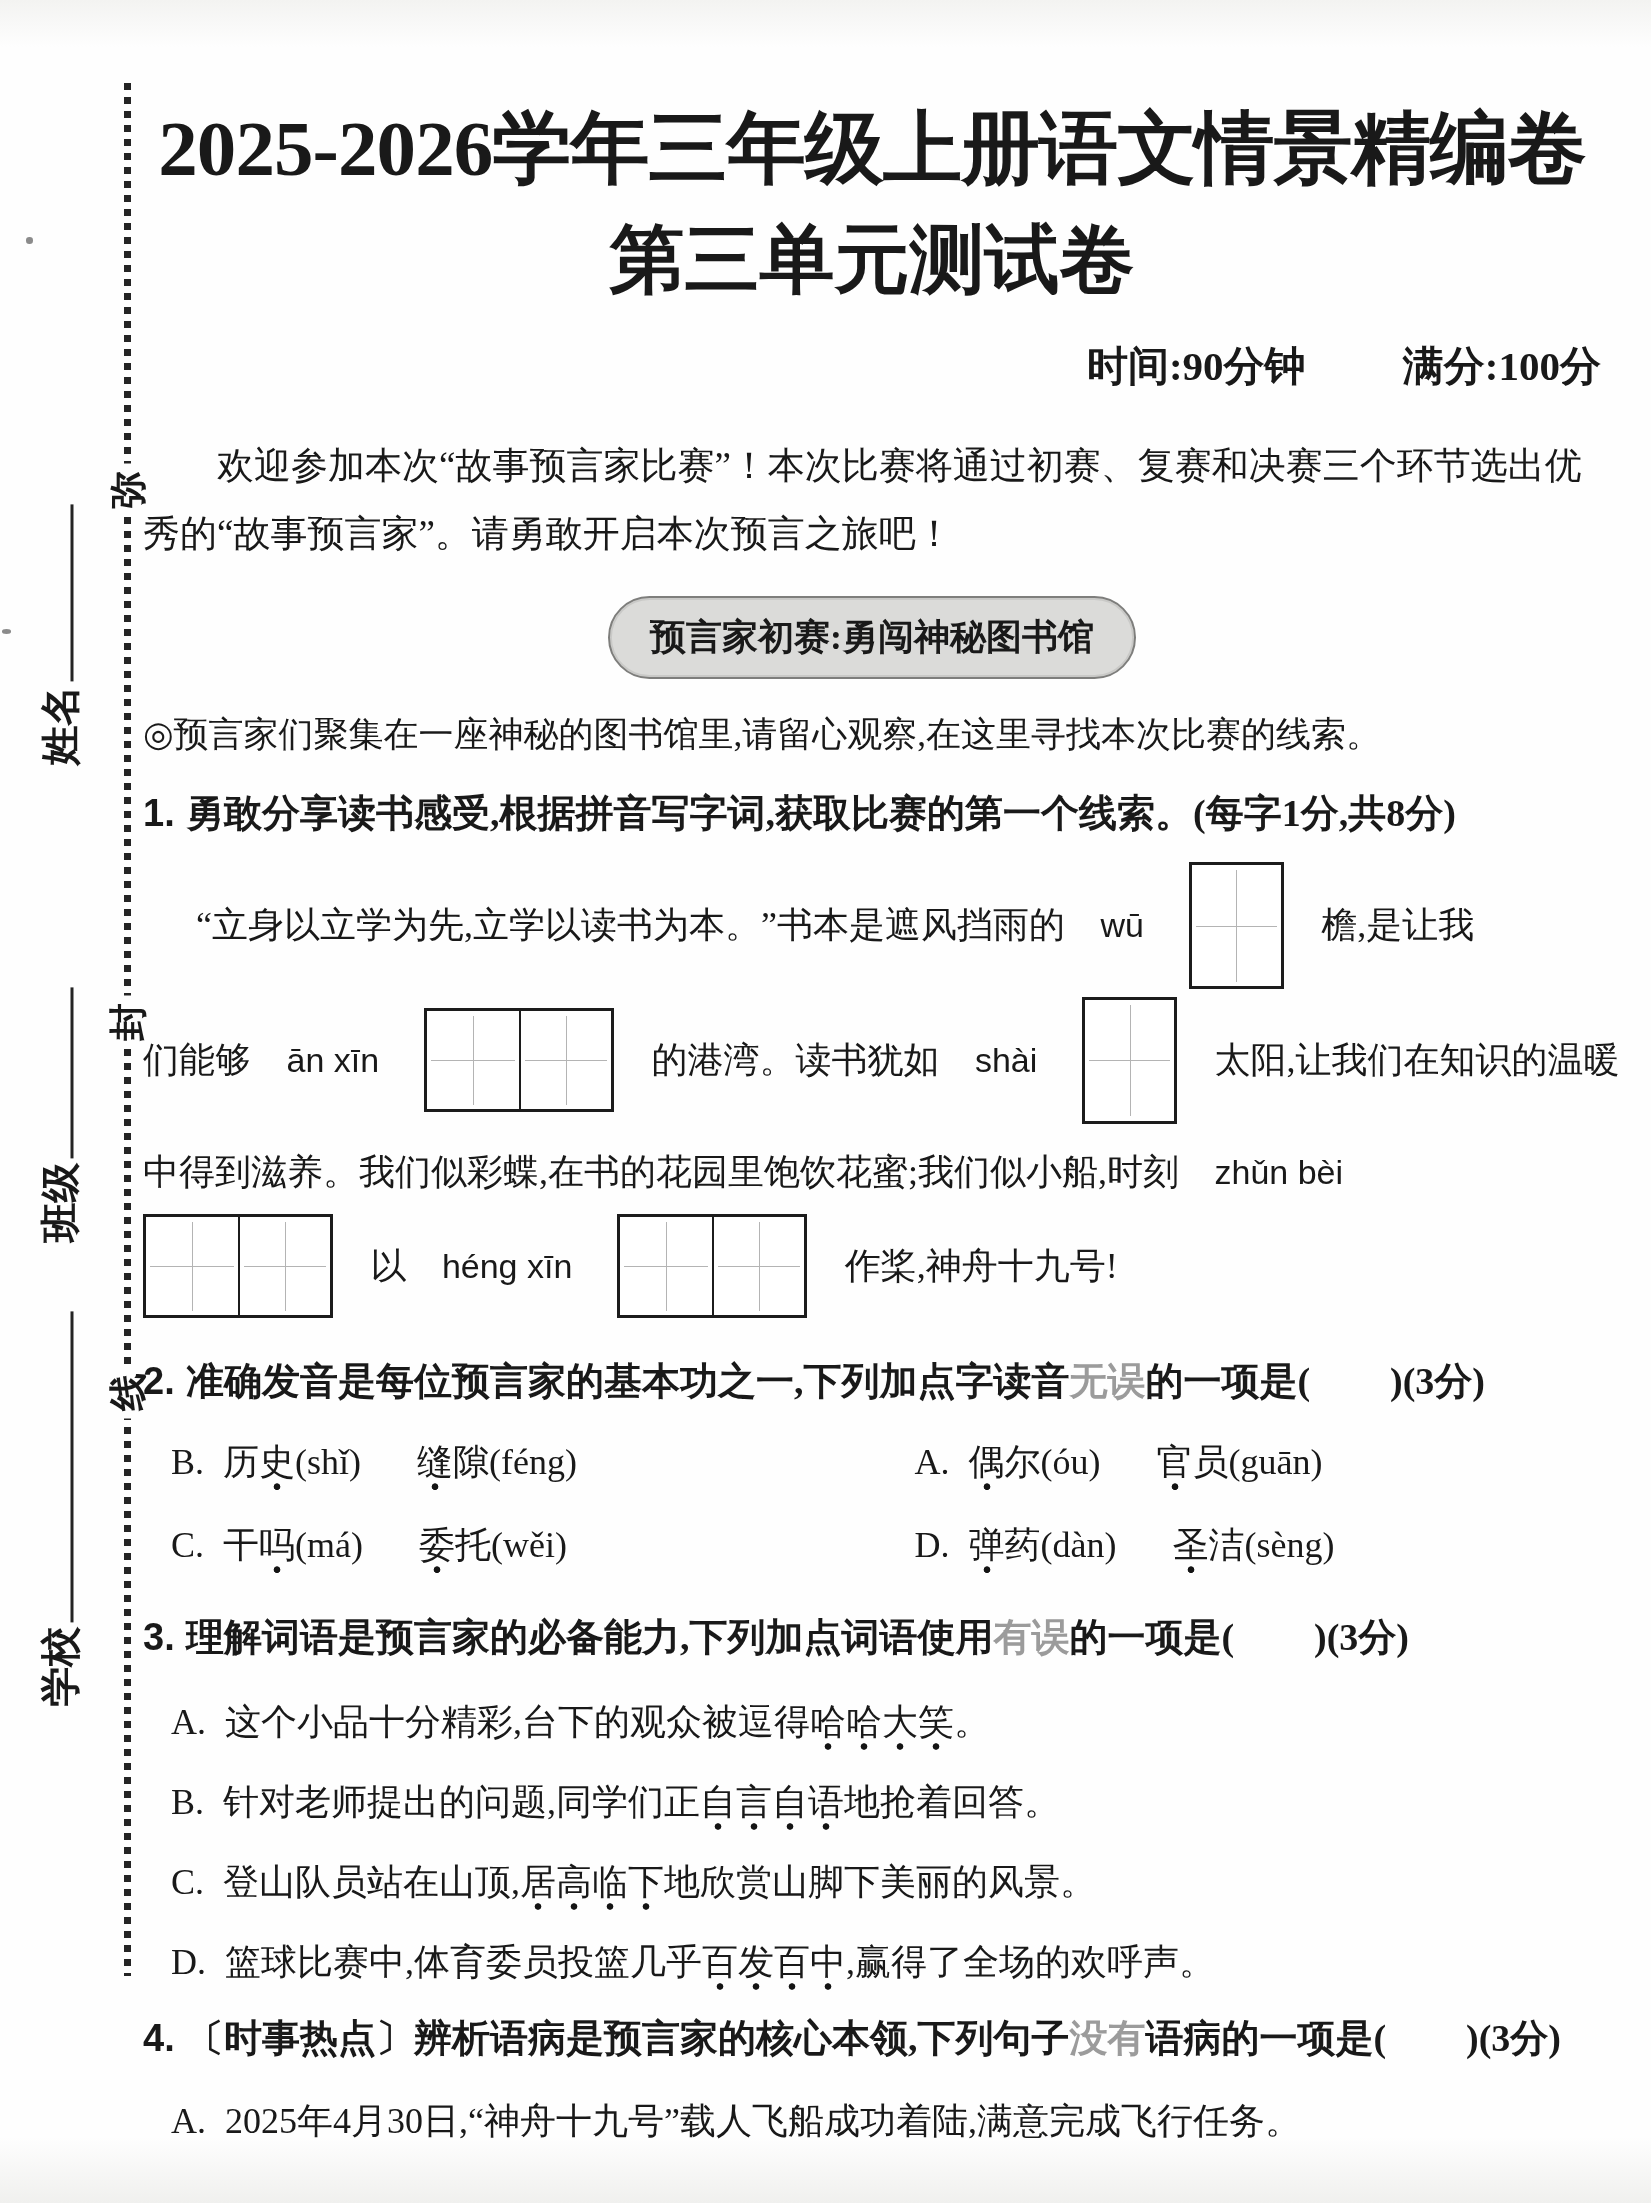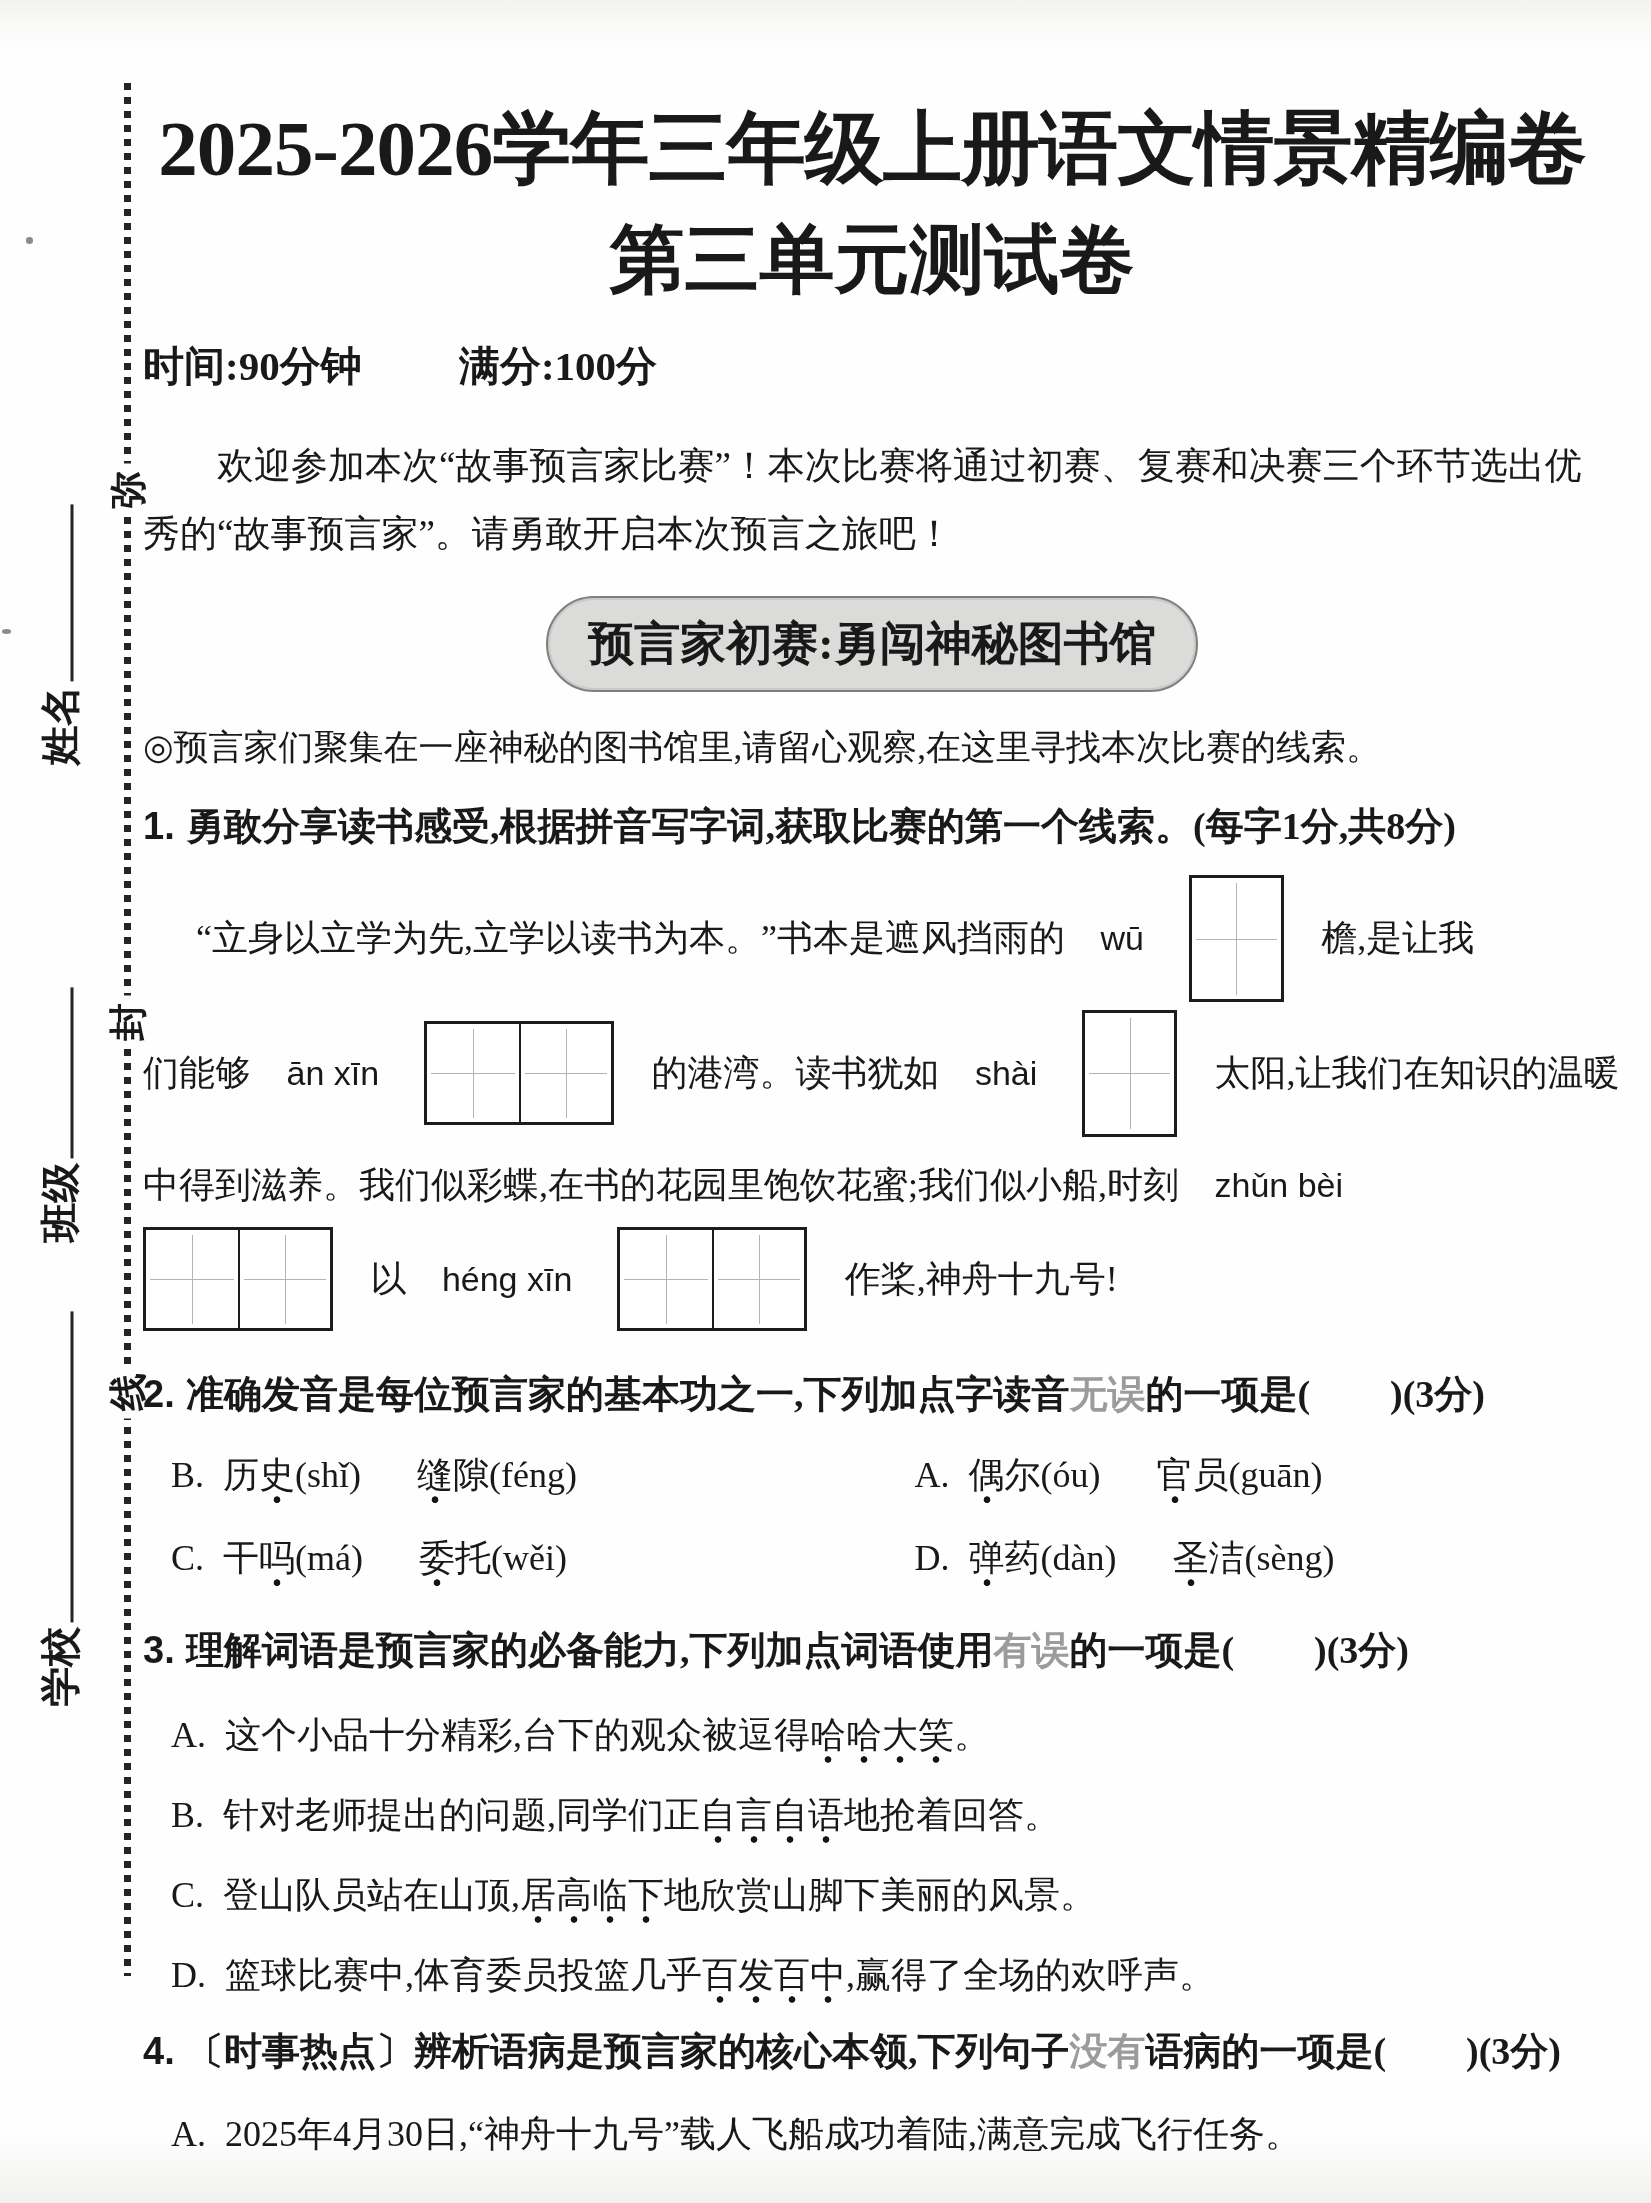--- a/index.html
+++ b/index.html
@@ -23,27 +23,27 @@
     position:absolute; left:60px; transform:translate(-50%,-50%) rotate(-90deg);
     white-space:nowrap; display:inline-flex; align-items:baseline;
     font-size:40px; font-weight:700;
   }
   .mline { display:inline-block; border-bottom:3.8px solid #242424; height:9.4px; margin-left:3.8px; }
   .speck { position:absolute; background:#8b8b8b; border-radius:50%; }
   
   .main { position:absolute; left:143px; top:0; width:1458px; }
   .t1 { margin-top:96px; text-align:center; font-size:79px; font-weight:900; letter-spacing:-0.9px; white-space:nowrap; }
   .t2 { margin-top:7.5px;  text-align:center; font-size:75px; font-weight:900; }
-  .meta { margin-top:28px; text-align:left; font-size:41px; font-weight:700; }
+  .meta { margin-top:28px; text-align:right; font-size:41px; font-weight:700; }
   .meta .gap { margin-left:87px; }
   .intro { margin-top:38px; font-size:37px; line-height:1.85; text-indent:2em; }
   .badgewrap { margin-top:28px; text-align:center; }
   .badge {
     display:inline-block; background:#dbdbd9; border:2.8px solid #7e7e7c; border-radius:51px;
-    padding:15px 40px; font-size:46px; font-weight:700;
+    padding:15px 40px; font-size:36px; font-weight:700;
     box-shadow:0 0 0 1.9px #c9c9c7 inset;
   }
   .note { margin-top:32px; font-size:35px; }
   .qhead { font-size:38px; font-weight:700; line-height:1.45; }
   .q1h { margin-top:28px; }
   .q2h { margin-top:36px; }
   .q3h { margin-top:40px; }
   .q4h { margin-top:22px; }
   .qnum { margin-right:11.3px; font-family:"Liberation Sans","DejaVu Sans",sans-serif; font-weight:700; }
   .gray { color:#9b9b9b; }

